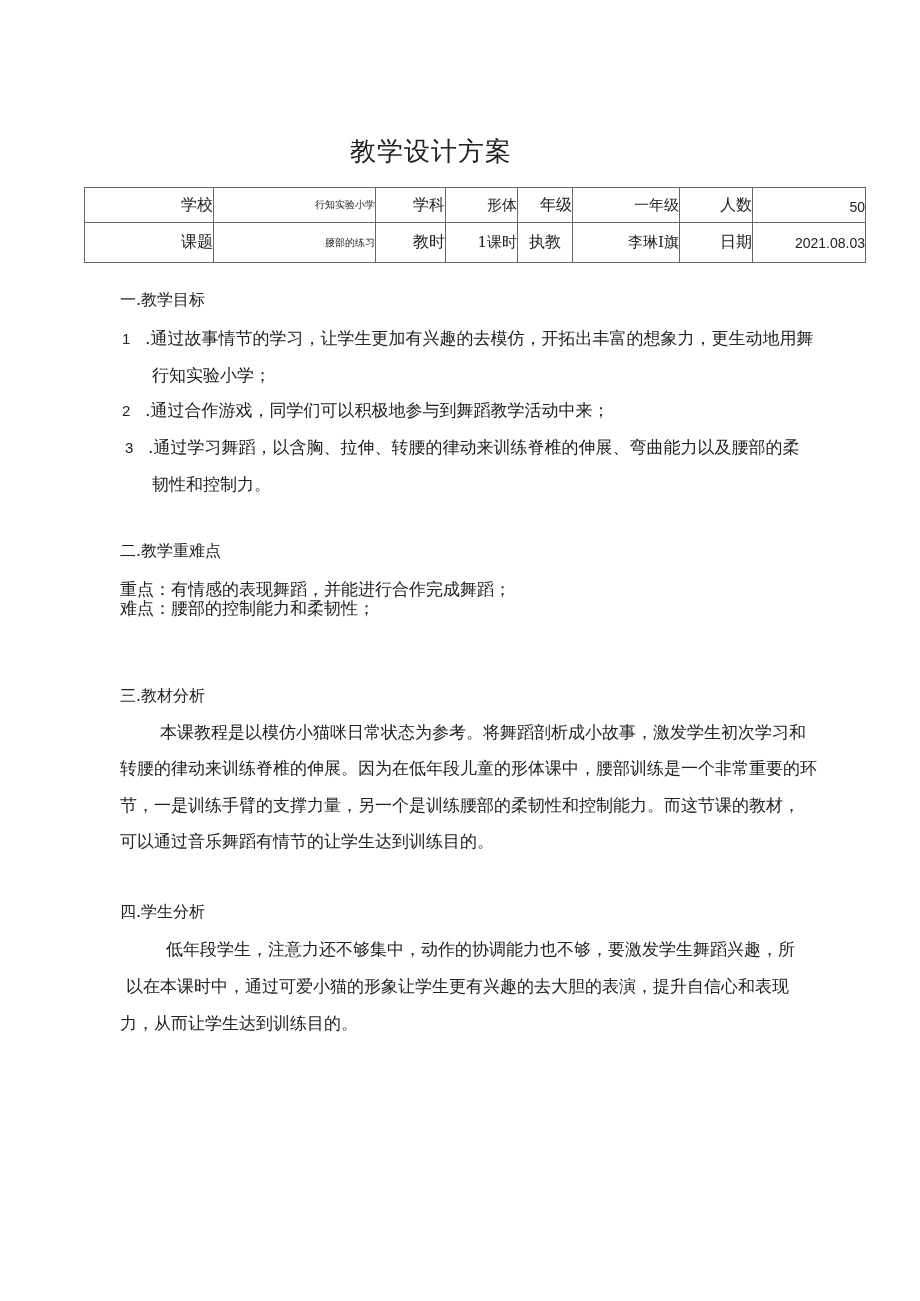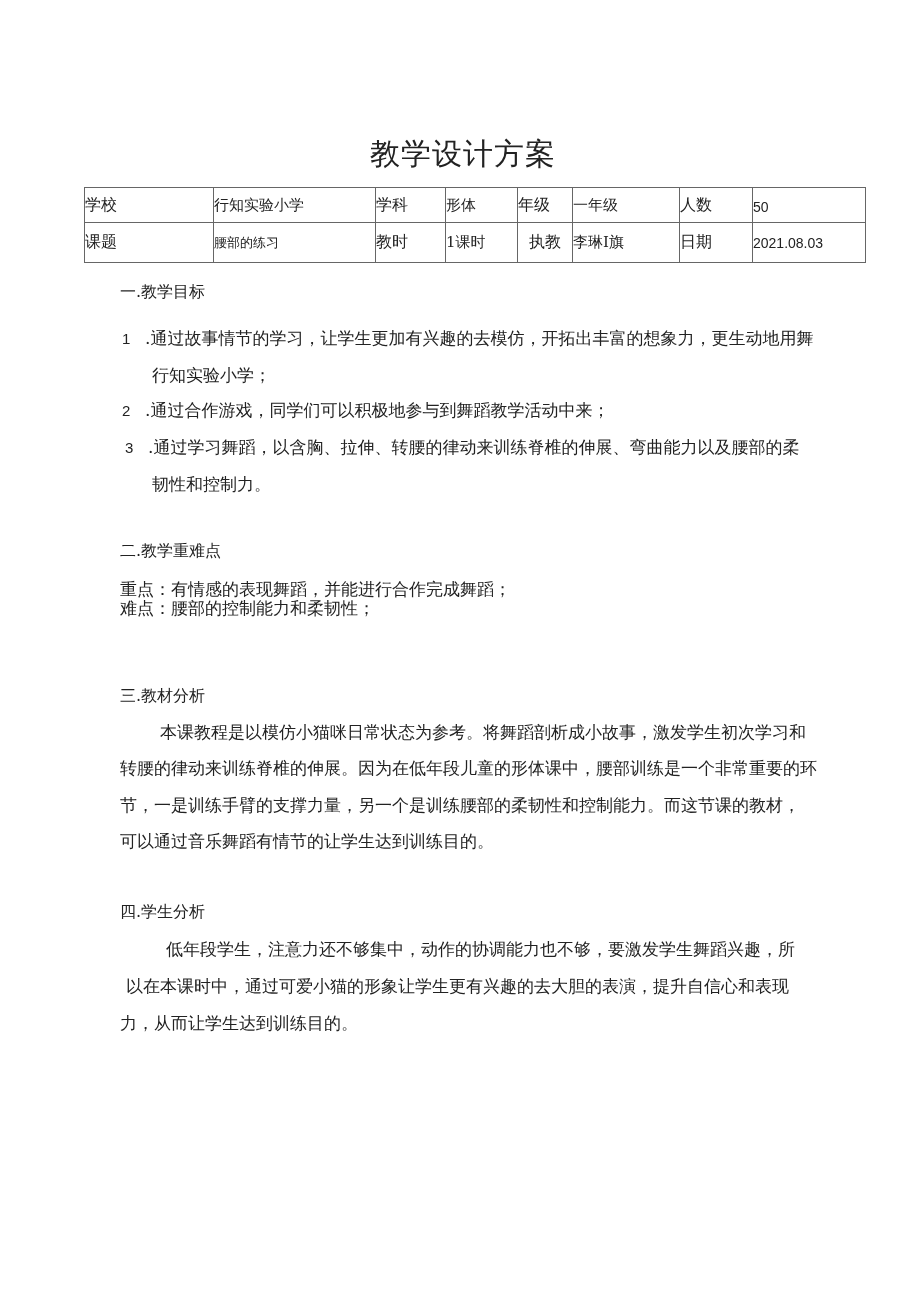--- a/index.html
+++ b/index.html
@@ -1,21 +1,21 @@
 <!DOCTYPE html>
 <html><head>
 <meta charset="utf-8">
 <style>
   html, body { margin:0; padding:0; background:#ffffff; }
   body { width:920px; height:1301px; position:relative; overflow:hidden;
          font-family:"DejaVu Serif","Liberation Serif",serif; color:#222; }
   .abs { position:absolute; white-space:nowrap; }
-  .title { left:350px; top:134px; font-size:30px; letter-spacing:1px; color:#222;margin-left:20px; }
+  .title { left:350px; top:134px; font-size:26px; letter-spacing:1px; color:#222; }
   table.info { position:absolute; left:84px; top:187px; border-collapse:collapse; table-layout:fixed; }
-  table.info td { border:1.5px solid #666; font-size:16px; text-align:left; padding:0; color:#222; }
+  table.info td { border:1.5px solid #666; font-size:16px; text-align:right; padding:0; color:#222; }
   table.info tr.r1 td { height:30px; }
   table.info tr.r2 td { height:39px; }
   .sans { font-family:"Liberation Sans",sans-serif;margin-left:16px; }
   .heading { font-size:16px; left:120px; }
   .line { font-size:17px; }
   .num { font-family:"Liberation Sans",sans-serif; font-size:15px; }
 </style>
 </head>
 <body>
 
@@ -30,42 +30,42 @@
         <col style="width:70px">
         <col style="width:72px">
       <col style="width:55px">
         <col style="width:107px">
         <col style="width:73px">
         <col style="width:113px">
     </colgroup>
     <tbody>
         <tr class="r1">
       <td>学校</td>
-      <td style="font-size:15px">行知实验小学</td>
+      <td style="font-size:10px">行知实验小学</td>
       <td>学科</td>
       <td style="font-size:15px">形体</td>
       <td>年级</td>
       <td style="font-size:15px">一年级</td>
       <td>人数</td>
       <td class="sans" style="font-size:14px;padding-top:4px">50</td>
     </tr>
     <tr class="r2">
       <td>课题</td>
-      <td style="font-size:13px">腰部的练习</td>
+      <td style="font-size:10px">腰部的练习</td>
       <td>教时</td>
       <td style="font-size:15px">1课时</td>
       <td style="text-align:center">执教</td>
       <td style="font-size:15px">李琳I旗</td>
       <td>日期</td>
       <td class="sans" style="font-size:14px">2021.08.03</td>
     </tr>
   </tbody>
     </table>
 
-  <div class="abs heading" style="top:282px">一.教学目标</div>
+  <div class="abs heading" style="top:290px">一.教学目标</div>
   <div class="abs num" style="left:122px;top:330px">1</div>
   <div class="abs line" style="left:145px;top:327px">.通过故事情节的学习，让学生更加有兴趣的去模仿，开拓出丰富的想象力，更生动地用舞</div>
   <div class="abs line" style="left:152px;top:364px">行知实验小学；</div>
   <div class="abs num" style="left:122px;top:402px">2</div>
   <div class="abs line" style="left:145px;top:399px">.通过合作游戏，同学们可以积极地参与到舞蹈教学活动中来；</div>
   <div class="abs num" style="left:125px;top:439px">3</div>
   <div class="abs line" style="left:148px;top:436px">.通过学习舞蹈，以含胸、拉伸、转腰的律动来训练脊椎的伸展、弯曲能力以及腰部的柔</div>
   <div class="abs line" style="left:152px;top:473px">韧性和控制力。</div>
 
   <div class="abs heading" style="top:541px">二.教学重难点</div>

